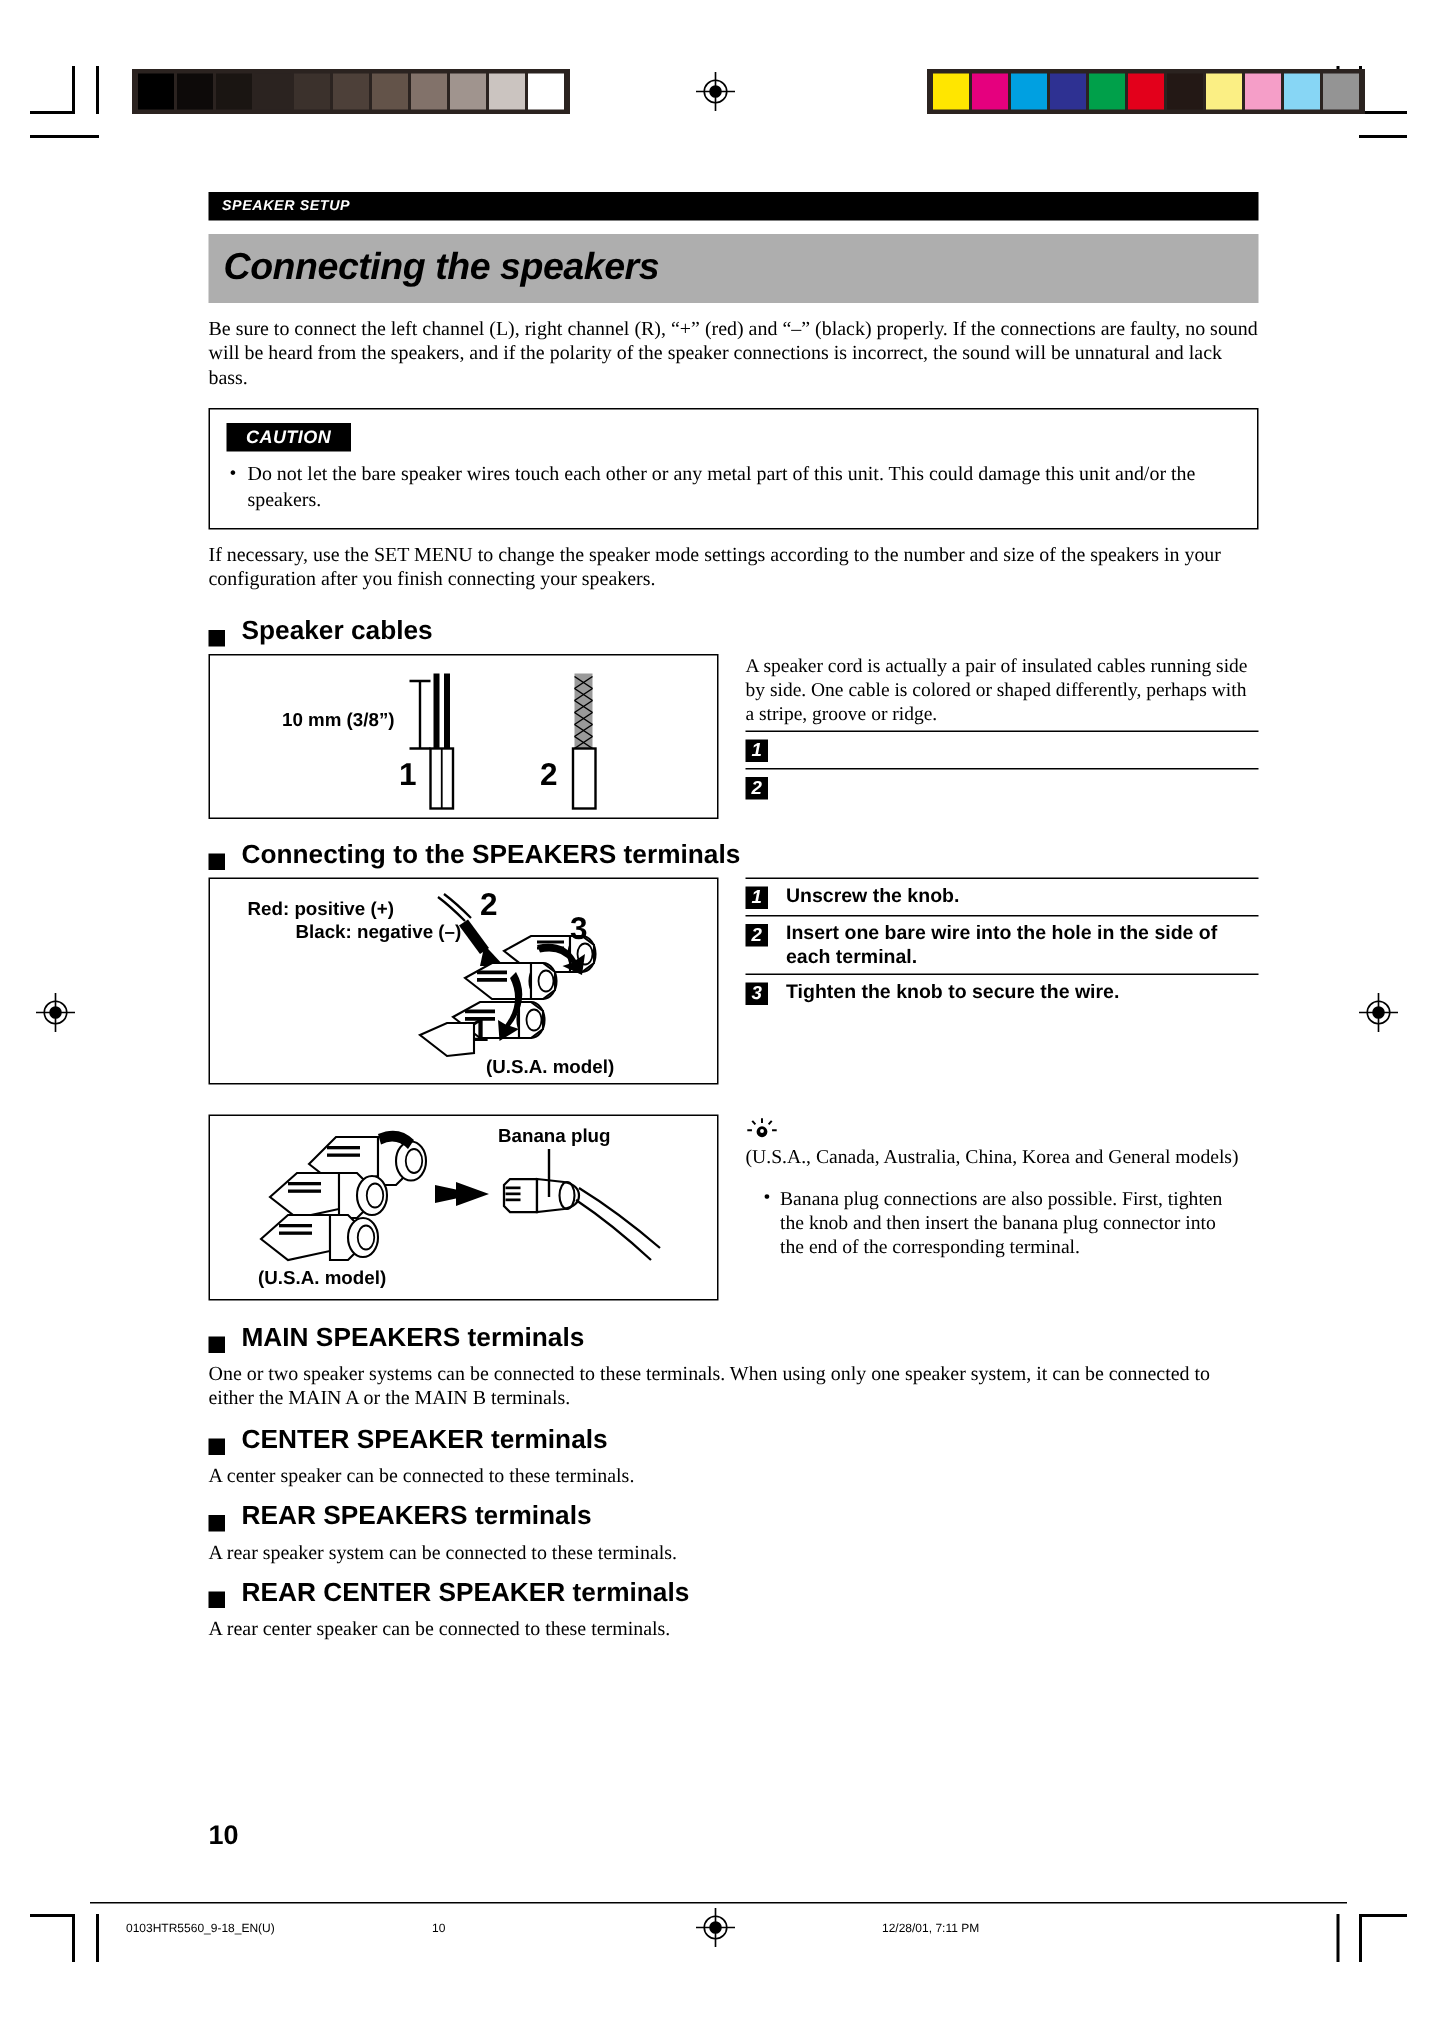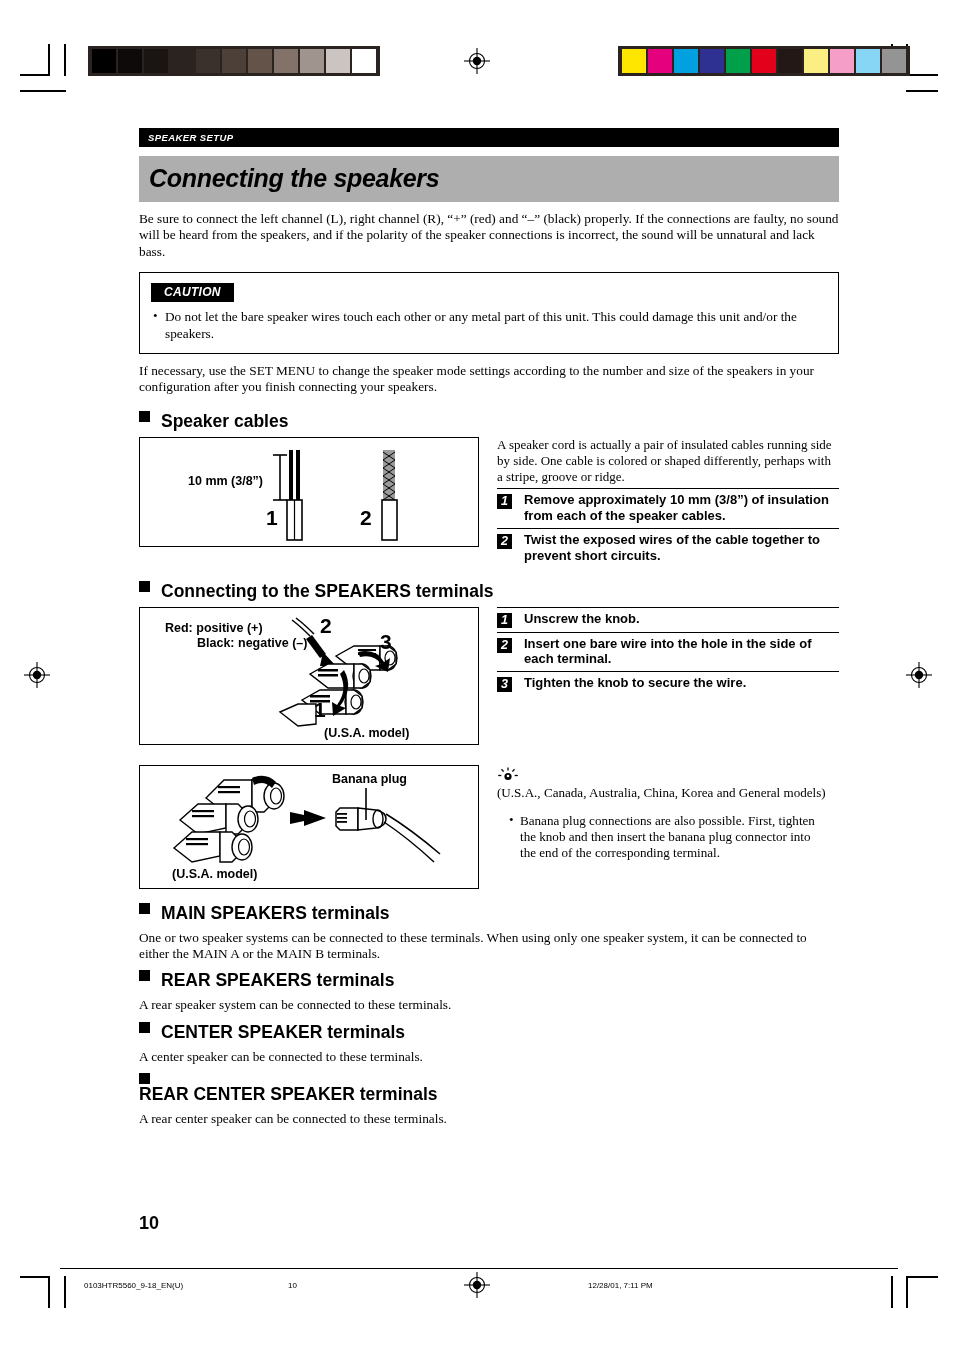--- a/index.html
+++ b/index.html
@@ -107,21 +107,21 @@
     content: "\2022";
     position: absolute;
     left: 2px;
     top: -1px;
     font-size: 13px;
   }
 
   
   .section-head {
     display: flex;
-    align-items: flex-start;
+    align-items: flex-end;
     margin-top: 15px;
     font-family: "Liberation Sans", sans-serif;
     font-weight: bold;
   }
   .section-head .bullet {
     width: 11px;
     height: 11px;
     background: #000;
     margin-right: 11px;
     flex: 0 0 auto;
@@ -389,25 +389,23 @@
         <div class="fig-num" style="left:126px; top:68px;">1</div>
         <div class="fig-num" style="left:220px; top:68px;">2</div>
       </div>
     </div>
 
     <div class="col-right">
       <p class="intro-note">A speaker cord is actually a pair of insulated cables running side by side. One cable is colored or shaped differently, perhaps with a stripe, groove or ridge.</p>
       <div class="steps">
         <div class="step">
           <div class="step-num">1</div>
-          <div class="step-txt">Remove approximately 10 mm (3/8”) of insulation from each of the speaker cables.</div>
         </div>
         <div class="step">
           <div class="step-num">2</div>
-          <div class="step-txt">Twist the exposed wires of the cable together to prevent short circuits.</div>
         </div>
       </div>
     </div>
   </div>
 
   <div class="section-head" style="margin-top:13px;">
     <span class="bullet"></span>
     <span class="txt">Connecting to the SPEAKERS terminals</span>
   </div>
 
@@ -585,35 +583,35 @@
     <div class="section-head" style="margin-top:0;">
       <span class="bullet"></span>
       <span class="txt">MAIN SPEAKERS terminals</span>
     </div>
     <p>One or two speaker systems can be connected to these terminals. When using only one speaker system, it can be connected to either the MAIN A or the MAIN B terminals.</p>
   </div>
 
   <div class="term-block" style="margin-top:8px;">
     <div class="section-head" style="margin-top:0;">
       <span class="bullet"></span>
-      <span class="txt">REAR SPEAKERS terminals</span>
-    </div>
-    <p>A rear speaker system can be connected to these terminals.</p>
+      <span class="txt">CENTER SPEAKER terminals</span>
+    </div>
+    <p>A center speaker can be connected to these terminals.</p>
   </div>
 
   <div class="term-block" style="margin-top:8px;">
     <div class="section-head" style="margin-top:0;">
       <span class="bullet"></span>
-      <span class="txt">CENTER SPEAKER terminals</span>
-    </div>
-    <p>A center speaker can be connected to these terminals.</p>
+      <span class="txt">REAR SPEAKERS terminals</span>
+    </div>
+    <p>A rear speaker system can be connected to these terminals.</p>
   </div>
 
   <div class="term-block" style="margin-top:8px;">
-    <div class="section-head" style="margin-top:0;flex-direction:column;">
+    <div class="section-head" style="margin-top:0;">
       <span class="bullet"></span>
       <span class="txt">REAR CENTER SPEAKER terminals</span>
     </div>
     <p>A rear center speaker can be connected to these terminals.</p>
   </div>
 
 </div>
 
 <div class="page-number">10</div>
 

